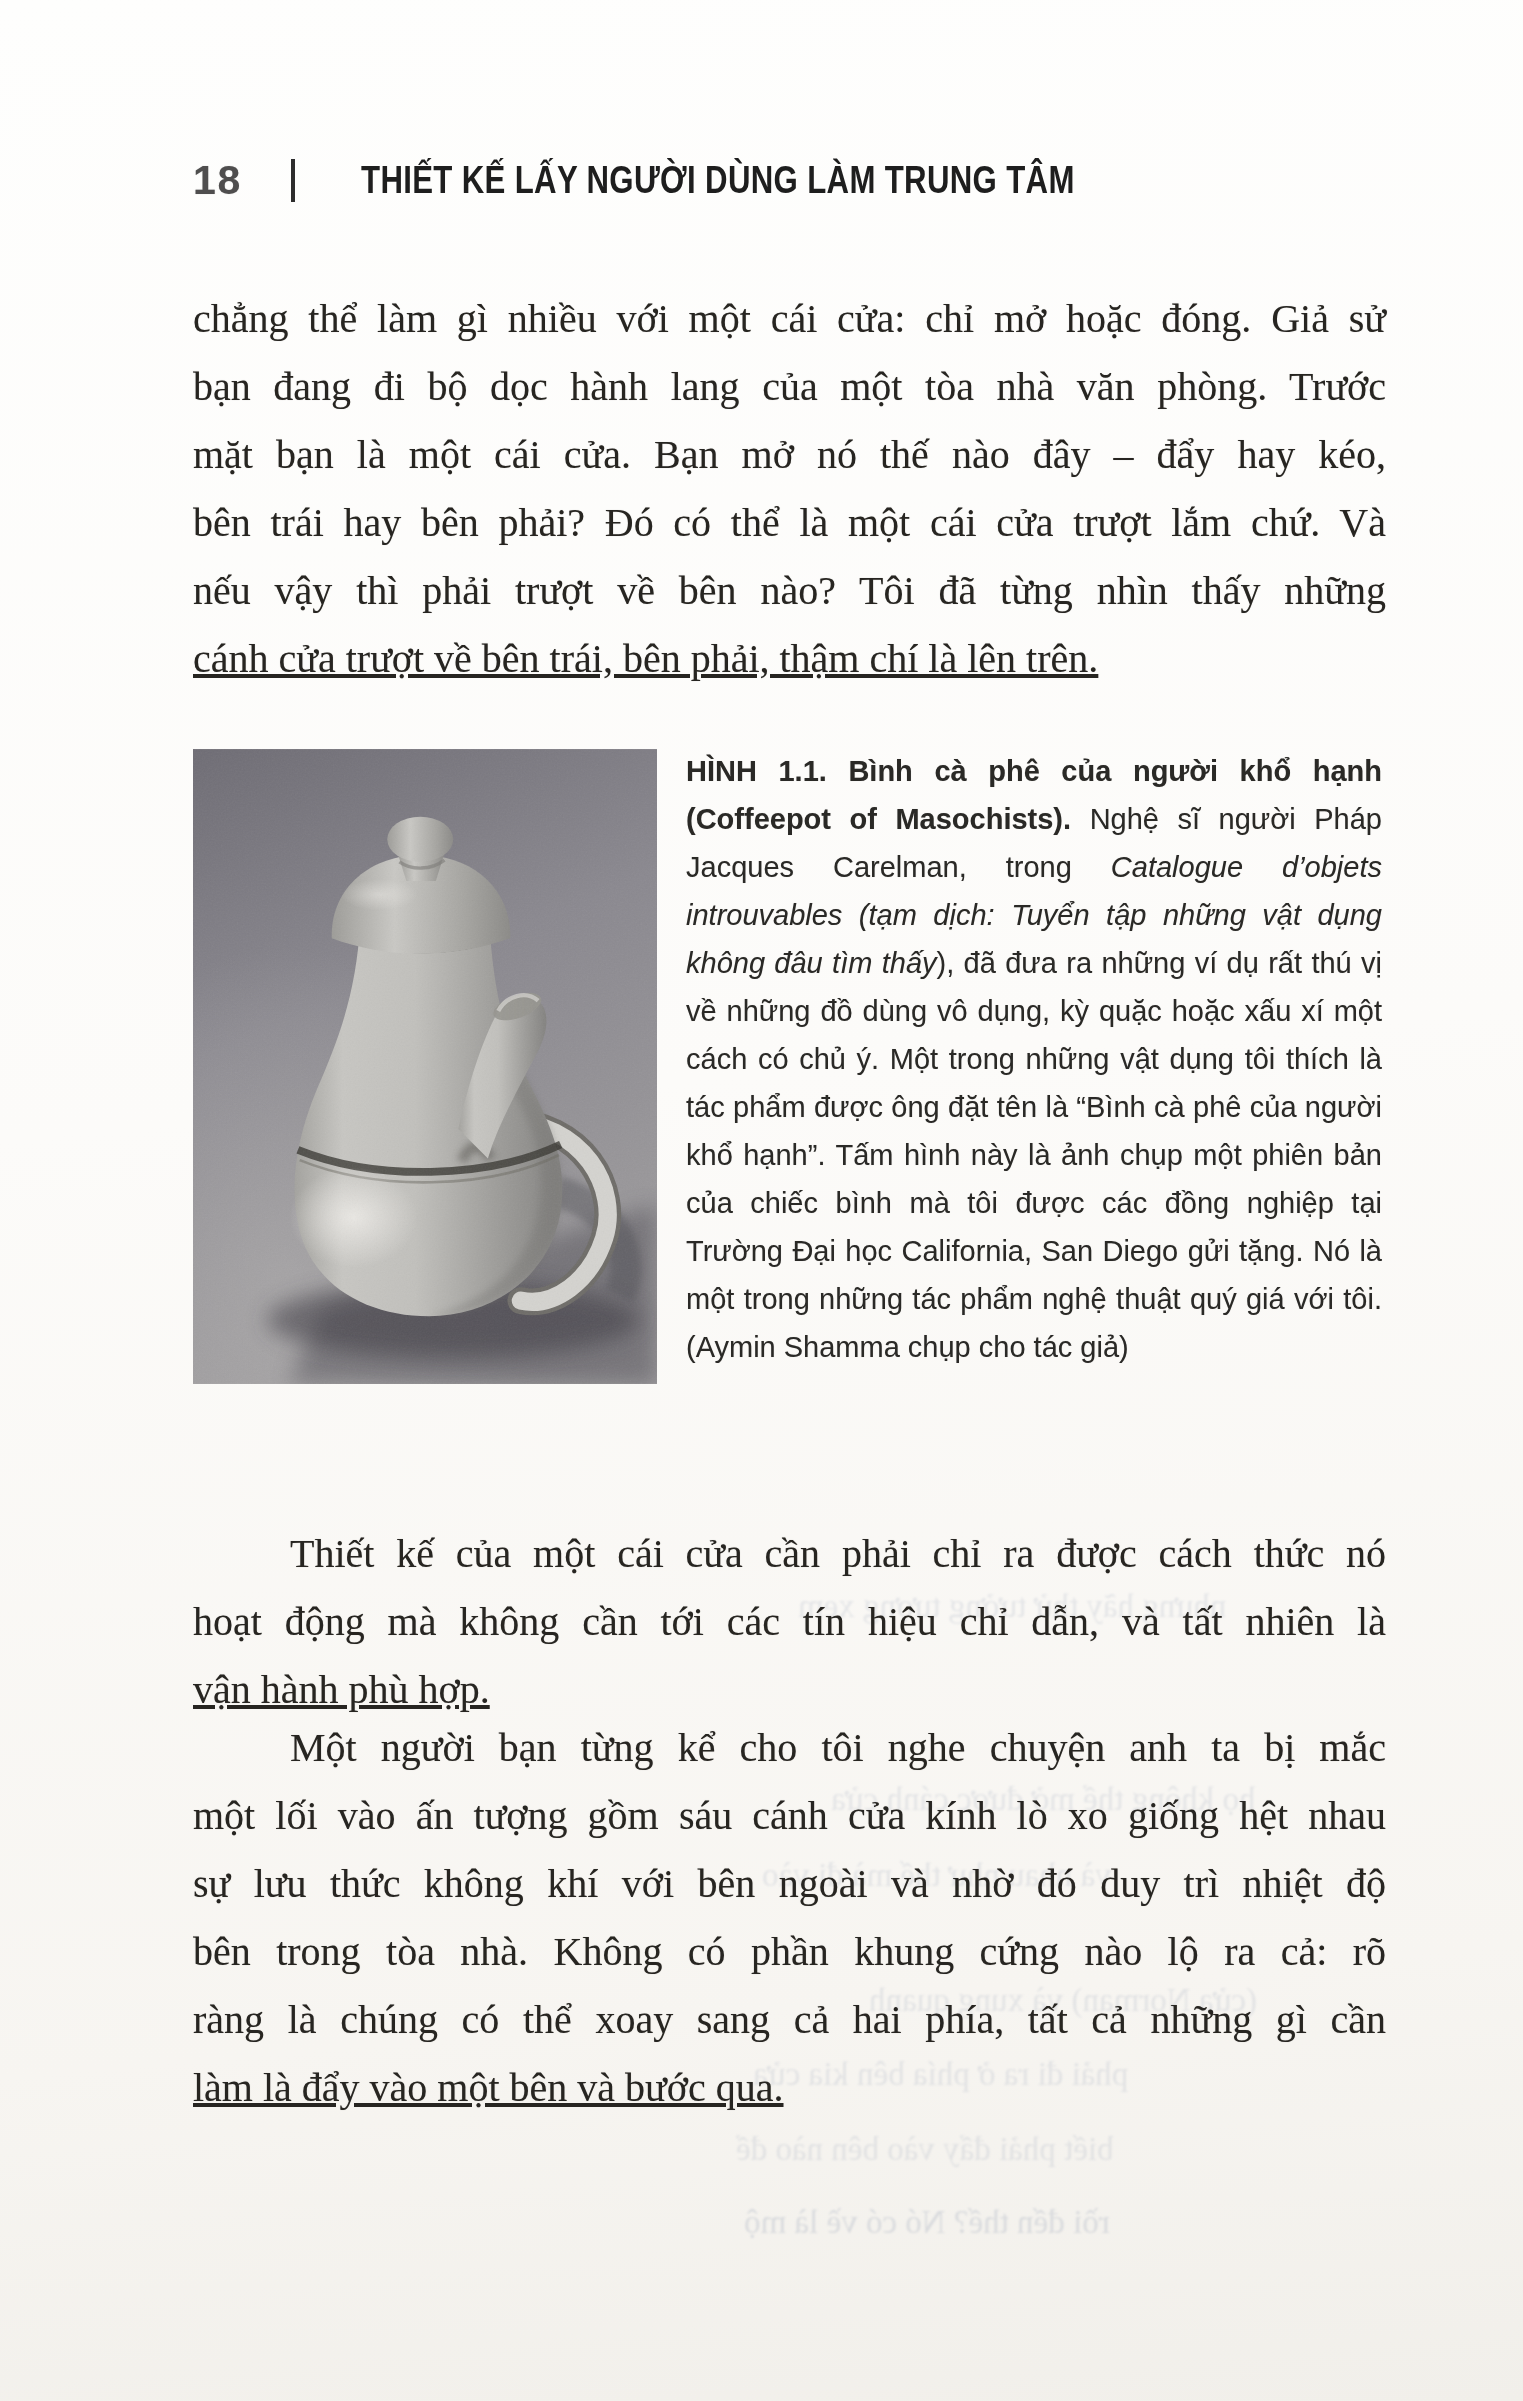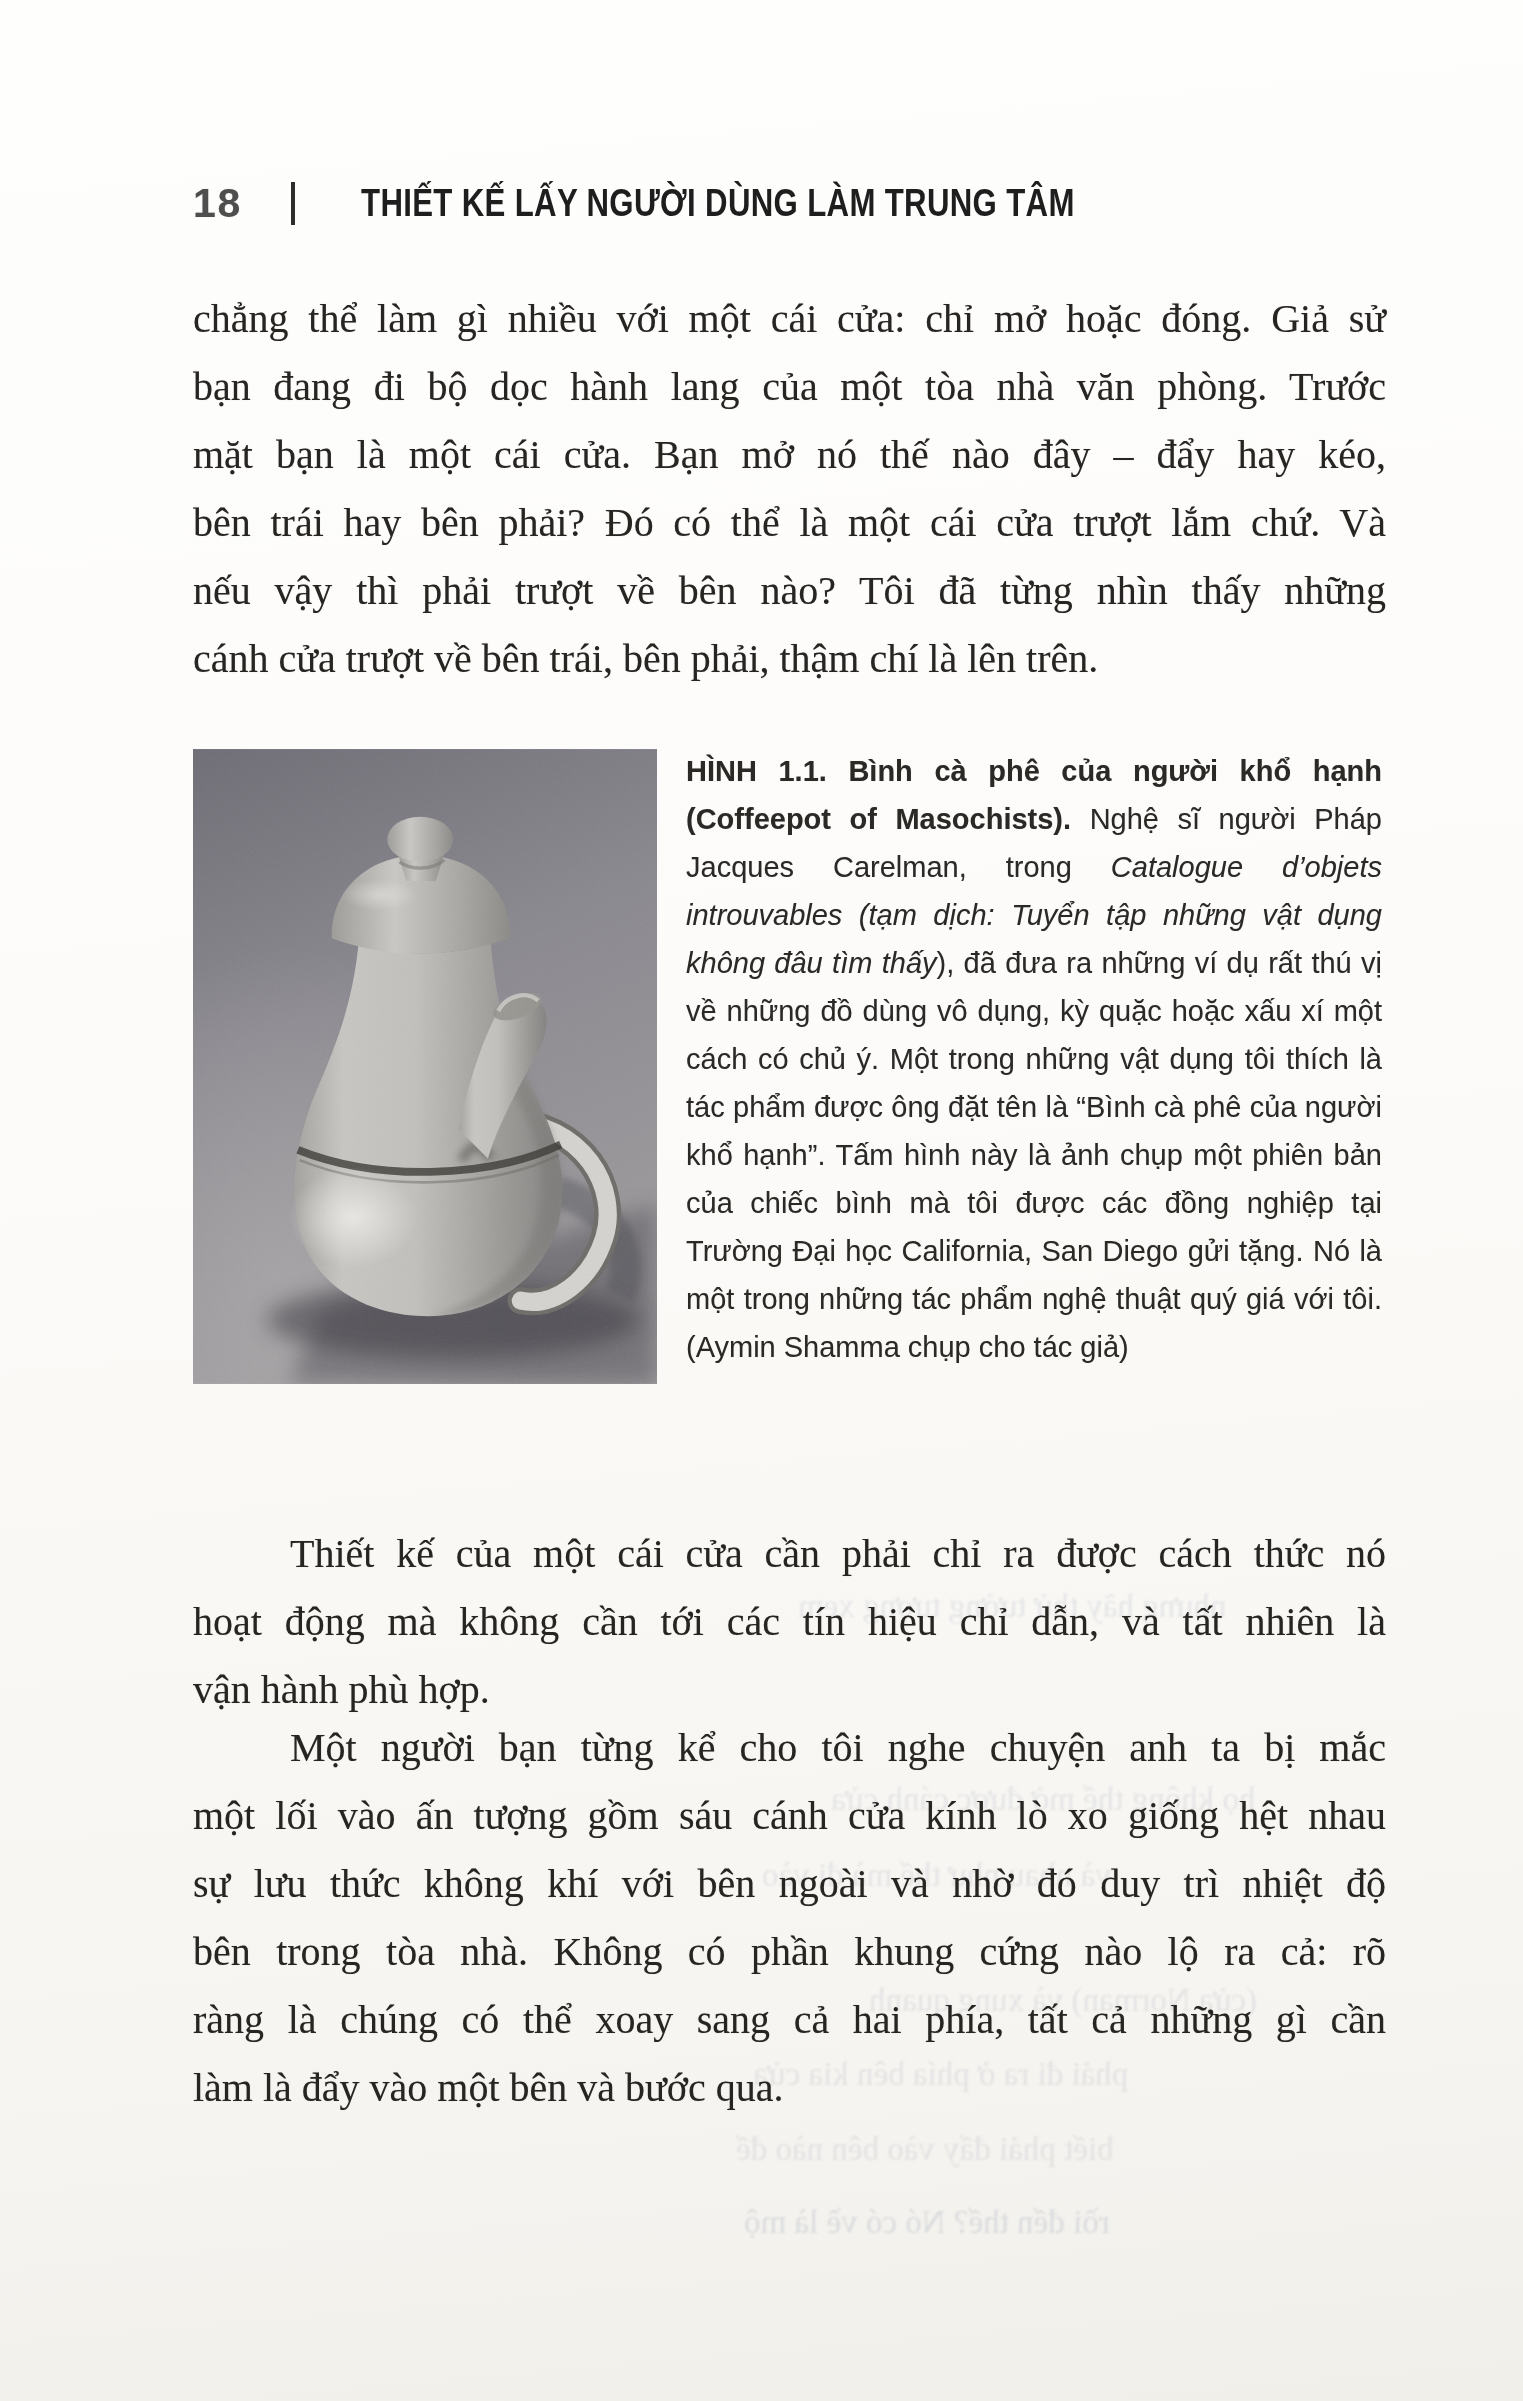--- a/index.html
+++ b/index.html
@@ -3,33 +3,33 @@
 <meta charset="utf-8">
 <style>
   html,body{margin:0;padding:0;background:#dcdcdc;}
   .page{
     position:relative;width:1523px;height:2401px;margin:0 auto;
     background:linear-gradient(175deg,#fefefd 0%,#fcfbf9 45%,#f7f5f1 82%,#f1efea 100%);
     overflow:hidden;font-family:"Liberation Serif",serif;color:#282623;
   }
 
   
-  .running-header{position:absolute;left:193px;top:153px;display:flex;align-items:center;height:54px;font-family:"Liberation Sans",sans-serif;z-index:2;margin-top:23px;}
+  .running-header{position:absolute;left:193px;top:153px;display:flex;align-items:center;height:54px;font-family:"Liberation Sans",sans-serif;z-index:2;}
   .page-number{font-size:41px;font-weight:bold;color:#4f4e4e;letter-spacing:1.7px;text-shadow:0 0 0.9px rgba(60,60,60,.4);}
   .header-divider{width:4.3px;height:43px;background:#2d2d2d;margin-left:49px;}
   .running-title{margin-left:66px;font-size:39px;font-weight:bold;color:#1e1e1e;letter-spacing:0.4px;transform:scaleX(.8);transform-origin:left center;white-space:nowrap;}
 
   
   .bodypara{position:absolute;left:193px;width:1193px;font-size:40px;line-height:68px;color:#272521;
     text-shadow:0 0 0.9px rgba(38,36,32,.28);z-index:2;}
   .p1{top:285px;}
   .p2{top:1520px;}
   .p3{top:1714px;}
   .tline{height:68px;text-align:justify;text-align-last:justify;}
-  .tline-last{text-align-last:left;}
+  .tline-last{text-align-last:left;text-decoration:underline;}
   .indent .tline:first-child{padding-left:97px;box-sizing:border-box;}
 
   
   .figure-photo{position:absolute;left:193px;top:749px;width:464px;height:635px;z-index:1;
     box-shadow:inset 0 0 12px rgba(20,20,25,.18);}
   .figure-photo svg{display:block;}
   .figure-caption{position:absolute;left:686px;top:747px;width:696px;
     font-family:"Liberation Sans",sans-serif;font-size:29px;line-height:48px;
     color:#2a2926;text-align:justify;z-index:2;text-shadow:0 0 0.9px rgba(42,41,38,.2);}
   .run-bold{font-weight:bold;}

